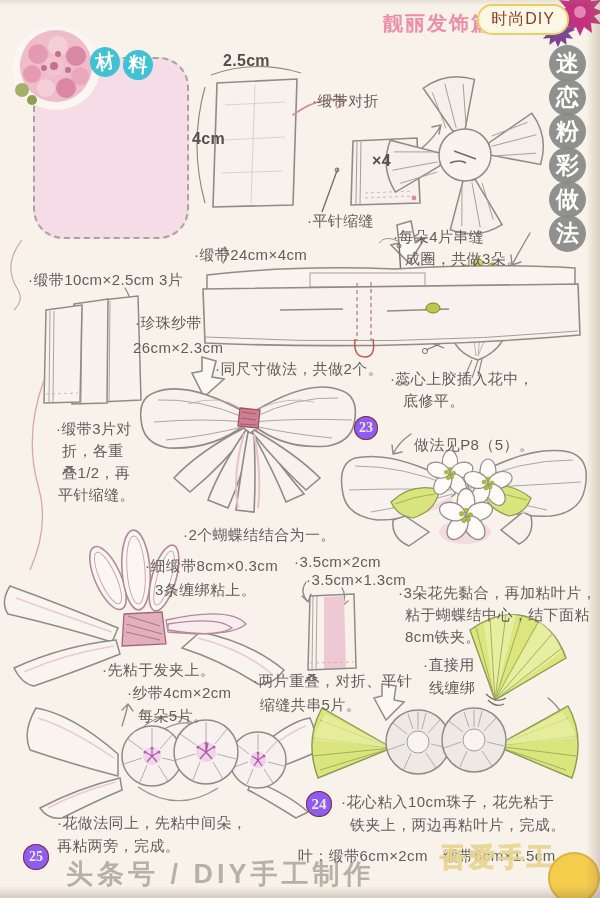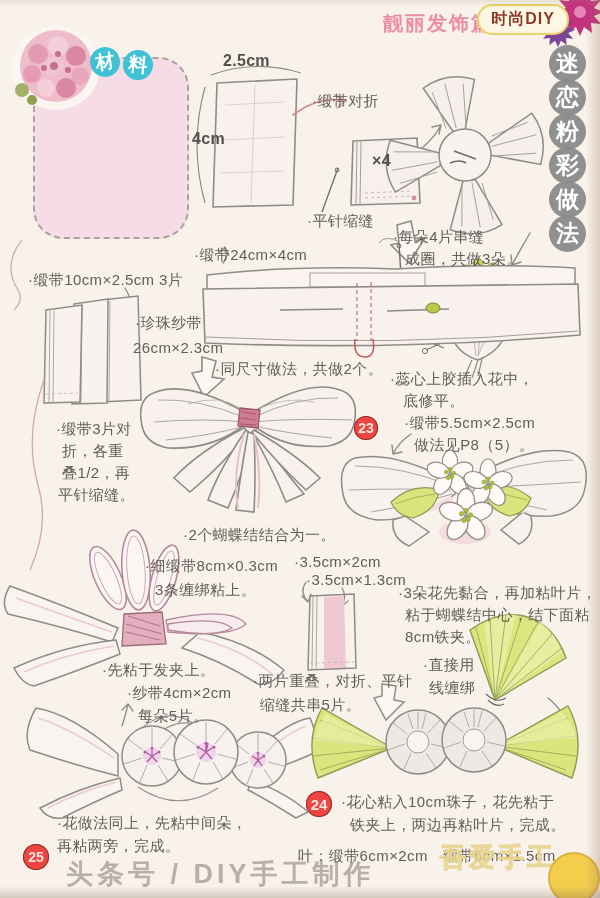--- a/index.html
+++ b/index.html
@@ -3,31 +3,31 @@
 <meta charset="utf-8">
 <style>
   html,body{margin:0;padding:0;background:#d8cfc2;}
   #page{position:relative;width:600px;height:898px;overflow:hidden;
         background:#f8f2ea;
         font-family:"Liberation Sans","DejaVu Sans",sans-serif;}
   .lbl{position:absolute;color:#615d58;font-size:15px;letter-spacing:.4px;
        white-space:nowrap;z-index:6;line-height:1.15;}
   .dim{color:#53504d;font-size:16px;font-weight:bold;letter-spacing:.3px;}
   .sk{position:absolute;overflow:visible;z-index:2;}
-  .stepbadge{position:absolute;border-radius:50%;background:#ef4444;
+  .stepbadge{position:absolute;border-radius:50%;background:#8b5cf6;
        color:#f6e6da;font-weight:bold;display:flex;align-items:center;
-       justify-content:center;z-index:7;box-shadow:0 0 0 1px #8c2f25 inset;}
+       justify-content:center;z-index:7;box-shadow:0 0 0 1px #8c2f25 inset;font-family:Liberation Serif, serif;}
   .vchar{position:absolute;left:549px;width:37px;height:37px;border-radius:50%;
        background:rgba(138,138,138,.95);color:#fff;font-weight:bold;font-size:23px;
        display:flex;align-items:center;justify-content:center;z-index:6;}
   #section-label{position:absolute;left:383px;top:10px;color:#ec8fa6;font-size:20px;
        font-weight:bold;letter-spacing:2px;z-index:6;}
   #diy-badge{position:absolute;left:477px;top:4px;width:88px;height:27px;border-radius:15px;
        background:#fdf8e6;border:2px solid #e7d16b;box-shadow:0 0 0 2px #fbf4d9 inset;
-       color:#8e3a28;font-weight:bold;font-size:16px;letter-spacing:1px;
+       color:#8e3a28;font-weight:normal;font-size:16px;letter-spacing:1px;
        display:flex;align-items:center;justify-content:center;z-index:6;}
   #materials-box{position:absolute;left:33px;top:57px;width:152px;height:178px;
        background:#f6dce7;border:2px dashed #a9a49e;border-radius:30px;z-index:3;}
   .mat-item{position:absolute;left:45px;color:#5b5755;font-size:15px;
        letter-spacing:1px;white-space:nowrap;font-weight:bold;}
   .mat-circle{position:absolute;width:30px;height:30px;border-radius:50%;background:#3fc2d4;
        color:#fff;font-weight:bold;font-size:19px;display:flex;align-items:center;
        justify-content:center;z-index:7;}
   #wm-text{position:absolute;left:66px;top:856px;font-size:27px;font-weight:bold;
        color:rgba(132,122,112,.55);letter-spacing:4px;z-index:8;}
@@ -205,21 +205,20 @@
     <path d="M118,40 Q70,20 30,22 M118,44 Q75,40 26,44 M118,48 Q80,58 38,62" stroke="#a39d97" stroke-width=".9" fill="none"></path>
     <path d="M124,40 Q170,18 210,20 M124,44 Q168,40 224,42 M126,48 Q162,56 204,60" stroke="#a39d97" stroke-width=".9" fill="none"></path>
     <path d="M116,56 Q104,96 110,130 M126,56 Q134,96 130,130" stroke="#e4c3cb" stroke-width="2" fill="none"></path>
     <path d="M112,30 L132,32 L130,50 L110,48 Z" fill="#cf7d90" stroke="#9a5565" stroke-width="1.3"></path>
     <path d="M114,34 L128,36 M113,40 L128,42 M112,46 L128,47" stroke="#a55b70" stroke-width="1"></path>
     <path d="M60,26 Q92,16 112,30 M132,30 Q160,18 186,24" stroke="#b5aea7" stroke-width=".8" fill="none"></path>
   </svg>
   <div class="lbl" style="left:183px;top:526px">·2个蝴蝶结结合为一。</div>
 
   <div class="stepbadge" style="left:354px;top:416px;width:24px;height:24px;font-size:14px">23</div>
-  <div class="lbl" style="left:404px;top:414px">·缎带5.5cm×2.5cm</div>
   <div class="lbl" style="left:414px;top:436px">做法见P8（5）。</div>
   <svg class="sk" style="left:333px;top:432px" width="267" height="135">
     <path d="M78,2 Q66,10 60,22 M60,22 L59,13 M60,22 L69,20" stroke="#8f8b87" stroke-width="1.4" fill="none" stroke-linecap="round"></path>
     <g fill="#f8f2ef" stroke="#8f8b87" stroke-width="1.5">
       <path d="M120,50 Q60,18 22,26 Q4,32 10,62 Q14,84 44,88 Q92,88 122,62 Z"></path>
       <path d="M134,48 Q196,12 236,20 Q258,26 252,56 Q248,80 218,84 Q168,86 136,60 Z"></path>
       <path d="M60,88 Q58,106 76,114 L96,100 L72,84 Z"></path>
       <path d="M198,84 Q202,104 186,112 L168,98 L190,80 Z"></path>
     </g>
     <path d="M118,54 Q70,34 22,34 M118,58 Q74,56 16,58 M120,62 Q80,74 38,80" stroke="#a39d97" stroke-width=".9" fill="none"></path>

